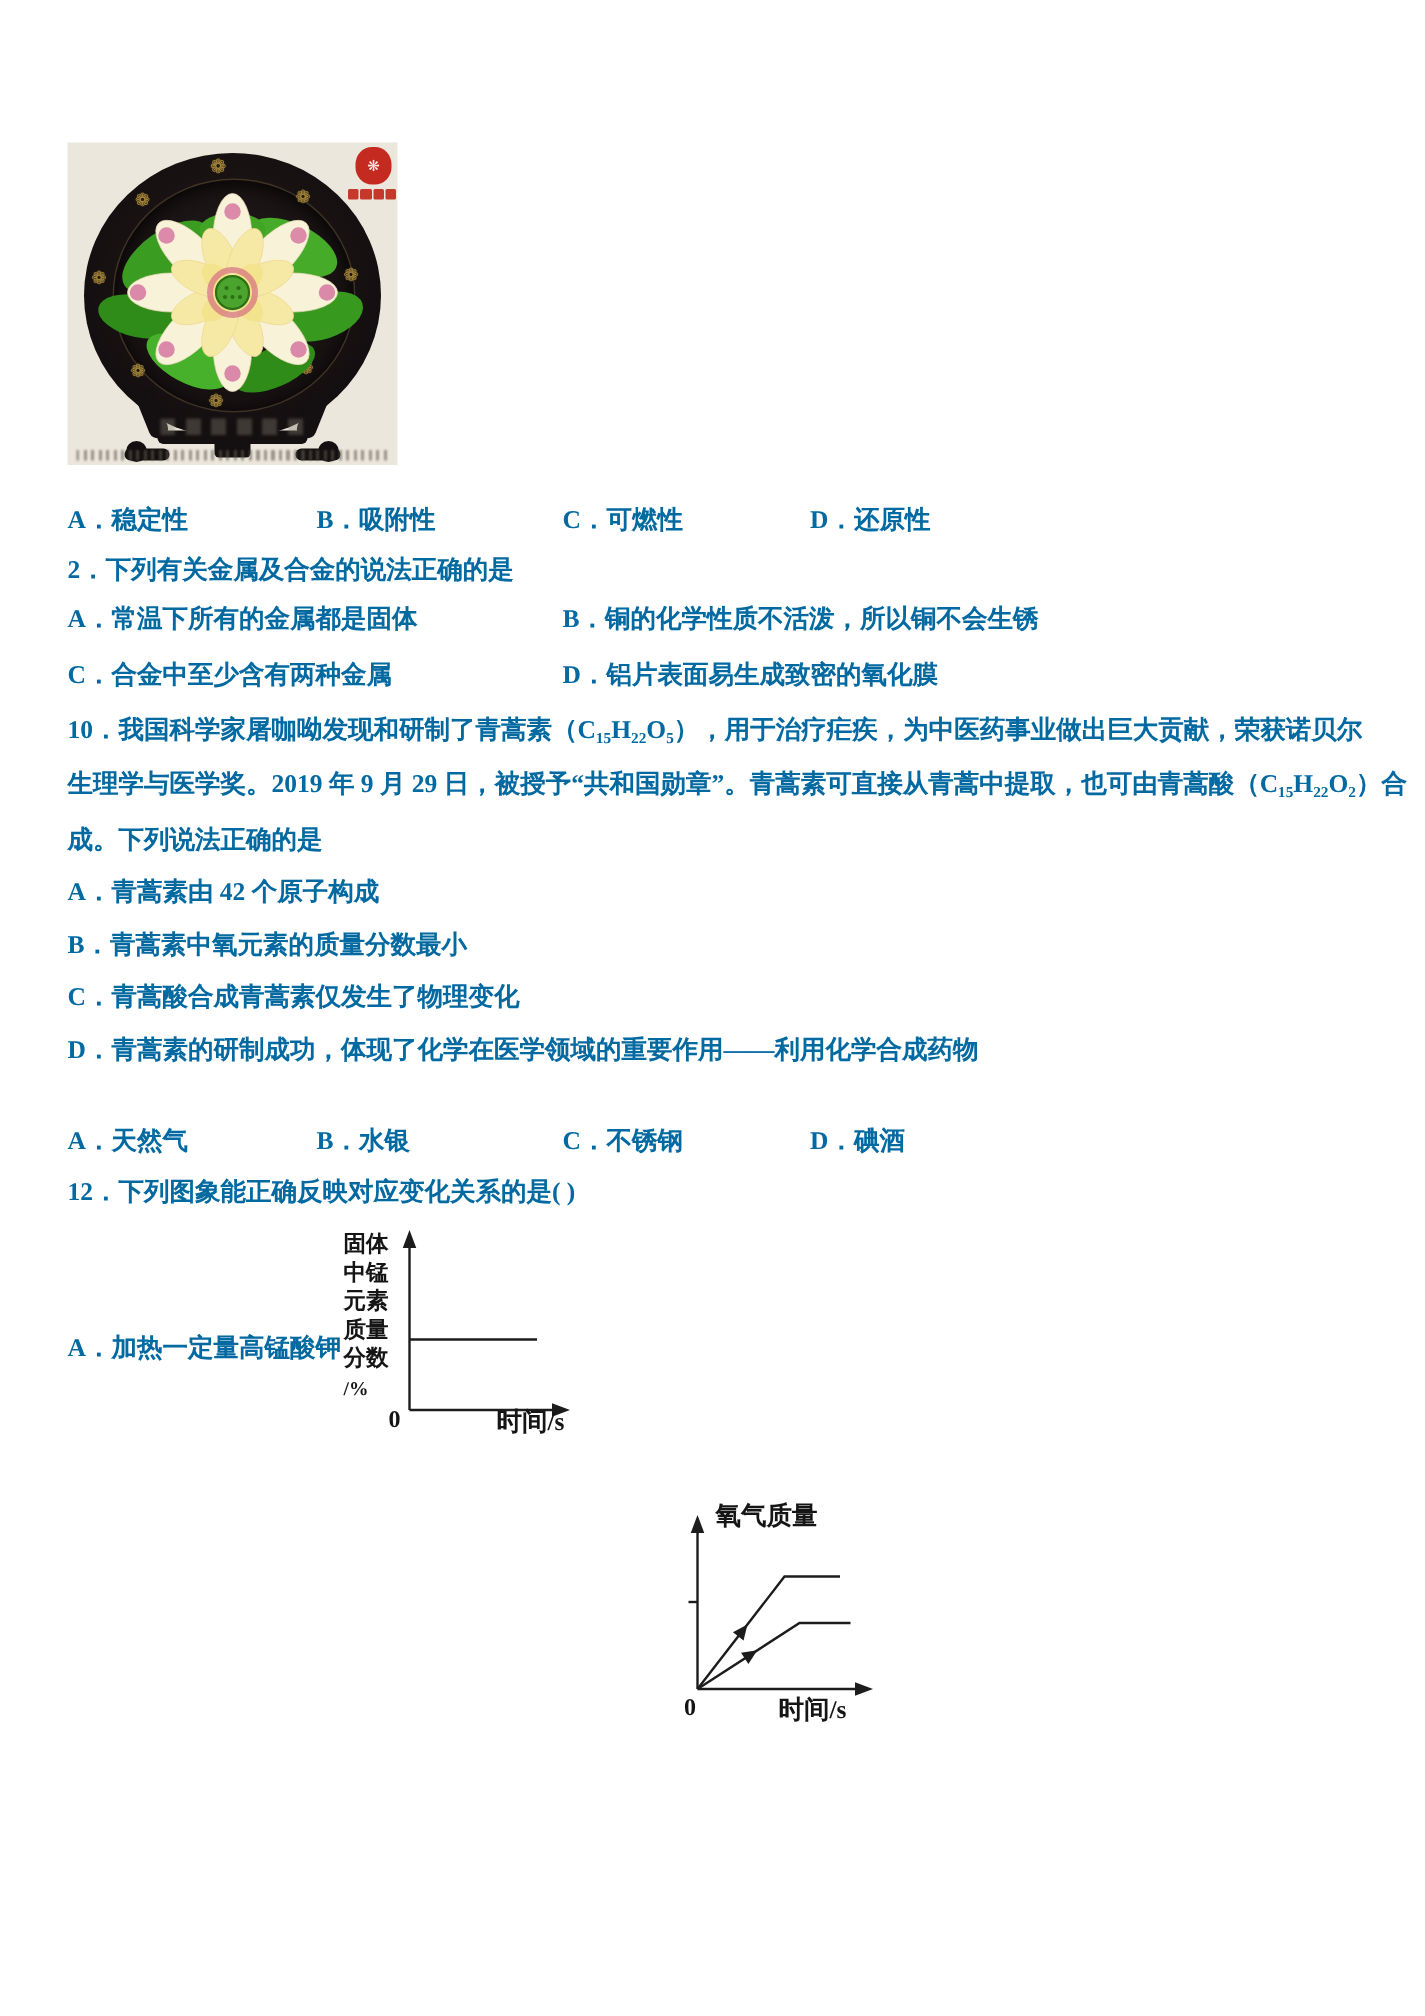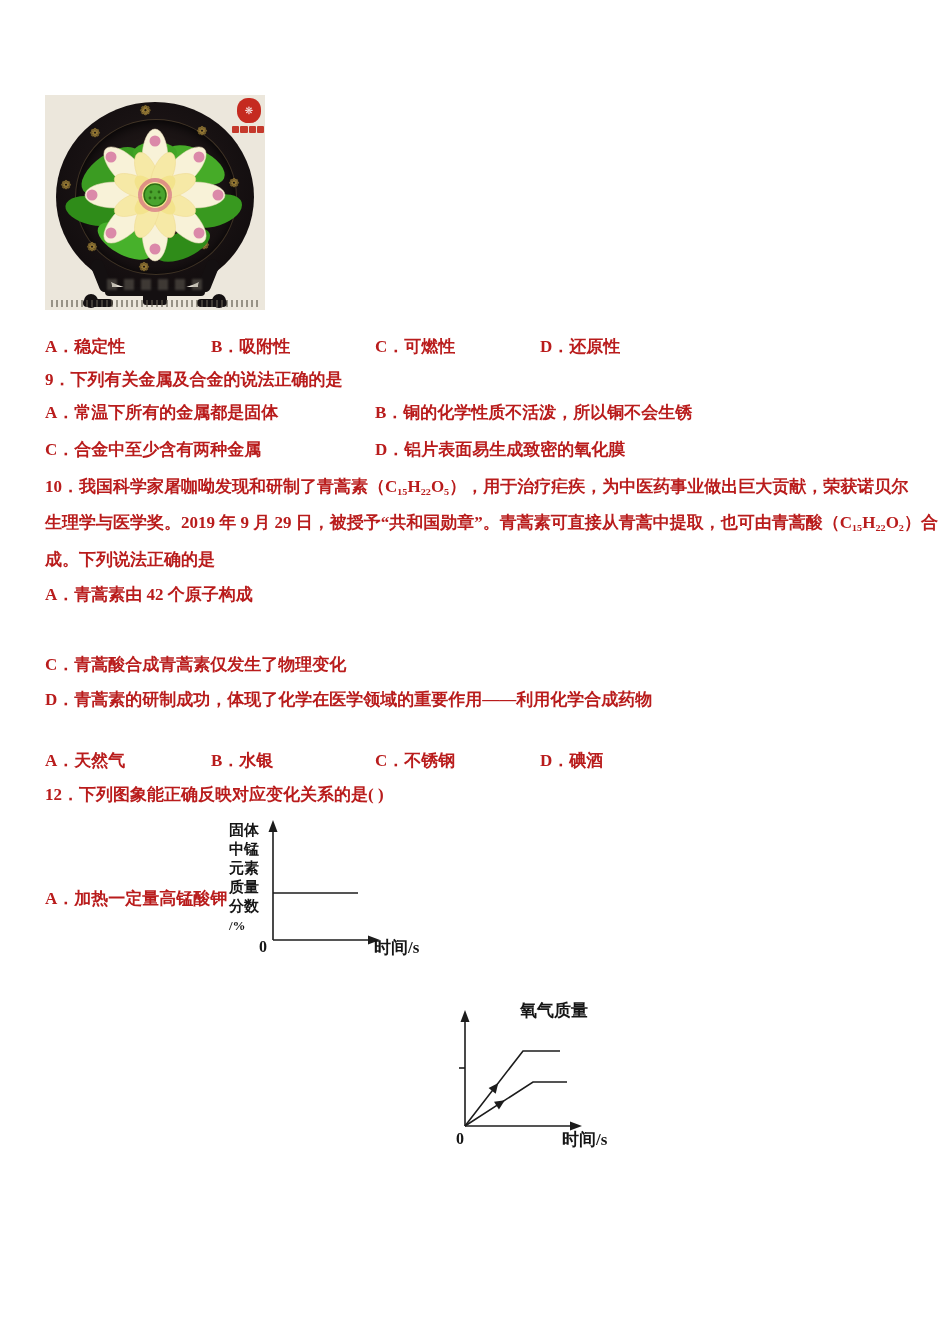--- a/index.html
+++ b/index.html
@@ -3,21 +3,21 @@
 <meta charset="utf-8">
 <style>
   html,body { margin:0; padding:0; background:#fff; }
   #page {
     position:relative; width:950px; height:1344px; background:#ffffff;
     font-family:"Liberation Serif","DejaVu Serif",serif; color:#151515;
     overflow:hidden;
   }
   .t {
     position:absolute; font-size:17px; font-weight:600; white-space:nowrap;
-    color:#b91c1c; line-height:22px;
+    color:#0369a1; line-height:22px;
   }
   
   .photo { position:absolute; left:45px; top:95px; width:220px; height:215px;
            background:#ece7dc; overflow:hidden; }
   .plate { position:absolute; left:11px; top:7px; width:198px; height:190px;
            border-radius:50%;
            background:radial-gradient(circle at 50% 45%, #241c1b 0%, #171112 55%, #0c090a 100%); }
   .recess { position:absolute; left:30px; top:24px; width:160px; height:154px;
             border-radius:50%; border:1px solid rgba(165,135,85,.28);
             box-shadow:inset 0 2px 12px rgba(0,0,0,.85); }
@@ -35,21 +35,21 @@
               filter:blur(1px); }
   .wm-bottom { position:absolute; left:6px; top:205px; width:208px; height:7px; opacity:.7;
                background:repeating-linear-gradient(90deg, rgba(95,90,78,.85) 0 2px, transparent 2px 5px);
                filter:blur(.7px); }
   
   .gsvg { position:absolute; }
   .gsvg line, .gsvg polyline { stroke:#1c1c1c; stroke-width:1.6; fill:none; }
   .gsvg polygon { fill:#1c1c1c; stroke:none; }
   .ylab { position:absolute; font-size:15px; font-weight:700; line-height:19px;
           text-align:left; white-space:nowrap; }
-  .axlab { position:absolute; font-size:17px; font-weight:600; white-space:nowrap;margin-left:43px; }
+  .axlab { position:absolute; font-size:17px; font-weight:600; white-space:nowrap; }
   .origin { position:absolute; font-size:16px; font-weight:600; }
 </style>
 </head>
 <body>
 
 <div id="page">
 
   <div class="photo">
     <div class="plate"></div>
     <div class="recess"></div>
@@ -148,30 +148,31 @@
       </div>
     <div class="wm-inner"></div>
     <div class="wm-bottom"></div>
   </div>
 
   <div class="t" style="left:45px;top:336px">A．稳定性</div>
   <div class="t" style="left:211px;top:336px">B．吸附性</div>
   <div class="t" style="left:375px;top:336px">C．可燃性</div>
   <div class="t" style="left:540px;top:336px">D．还原性</div>
 
-  <div class="t" style="left:45px;top:369px">9．下列有关金属及合金的说法正确的是</div>
+  <div class="t" style="left:45px;top:369px">2．下列有关金属及合金的说法正确的是</div>
   <div class="t" style="left:45px;top:402px">A．常温下所有的金属都是固体</div>
   <div class="t" style="left:375px;top:402px">B．铜的化学性质不活泼，所以铜不会生锈</div>
   <div class="t" style="left:45px;top:439px">C．合金中至少含有两种金属</div>
   <div class="t" style="left:375px;top:439px">D．铝片表面易生成致密的氧化膜</div>
 
   <div class="t" style="left:45px;top:476px">10．我国科学家屠咖呦发现和研制了青蒿素（C₁₅H₂₂O₅），用于治疗疟疾，为中医药事业做出巨大贡献，荣获诺贝尔</div>
   <div class="t" style="left:45px;top:512px">生理学与医学奖。2019 年 9 月 29 日，被授予“共和国勋章”。青蒿素可直接从青蒿中提取，也可由青蒿酸（C₁₅H₂₂O₂）合</div>
   <div class="t" style="left:45px;top:549px">成。下列说法正确的是</div>
   <div class="t" style="left:45px;top:584px">A．青蒿素由 42 个原子构成</div>
+  <div class="t" style="left:45px;top:619px">B．青蒿素中氧元素的质量分数最小</div>
   <div class="t" style="left:45px;top:654px">C．青蒿酸合成青蒿素仅发生了物理变化</div>
   <div class="t" style="left:45px;top:689px">D．青蒿素的研制成功，体现了化学在医学领域的重要作用——利用化学合成药物</div>
 
   <div class="t" style="left:45px;top:750px">A．天然气</div>
   <div class="t" style="left:211px;top:750px">B．水银</div>
   <div class="t" style="left:375px;top:750px">C．不锈钢</div>
   <div class="t" style="left:540px;top:750px">D．碘酒</div>
 
   <div class="t" style="left:45px;top:784px">12．下列图象能正确反映对应变化关系的是( )</div>
 

